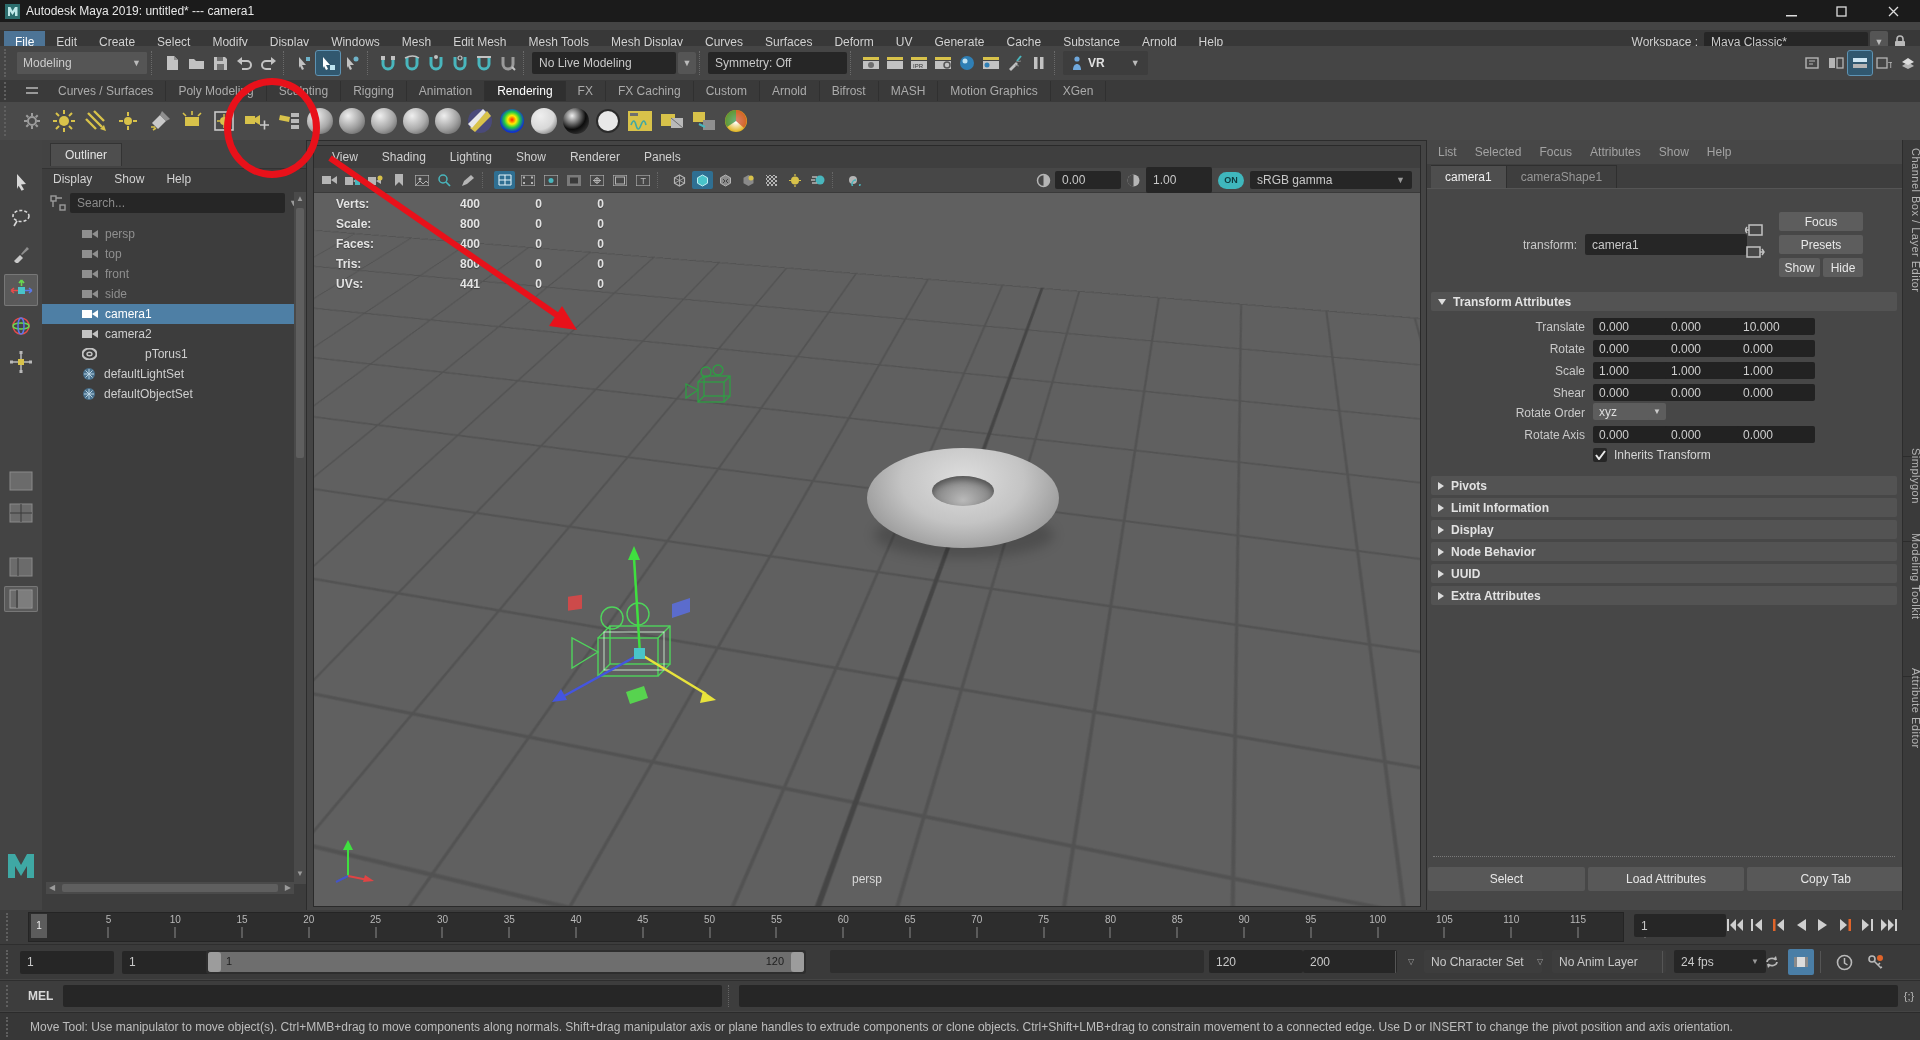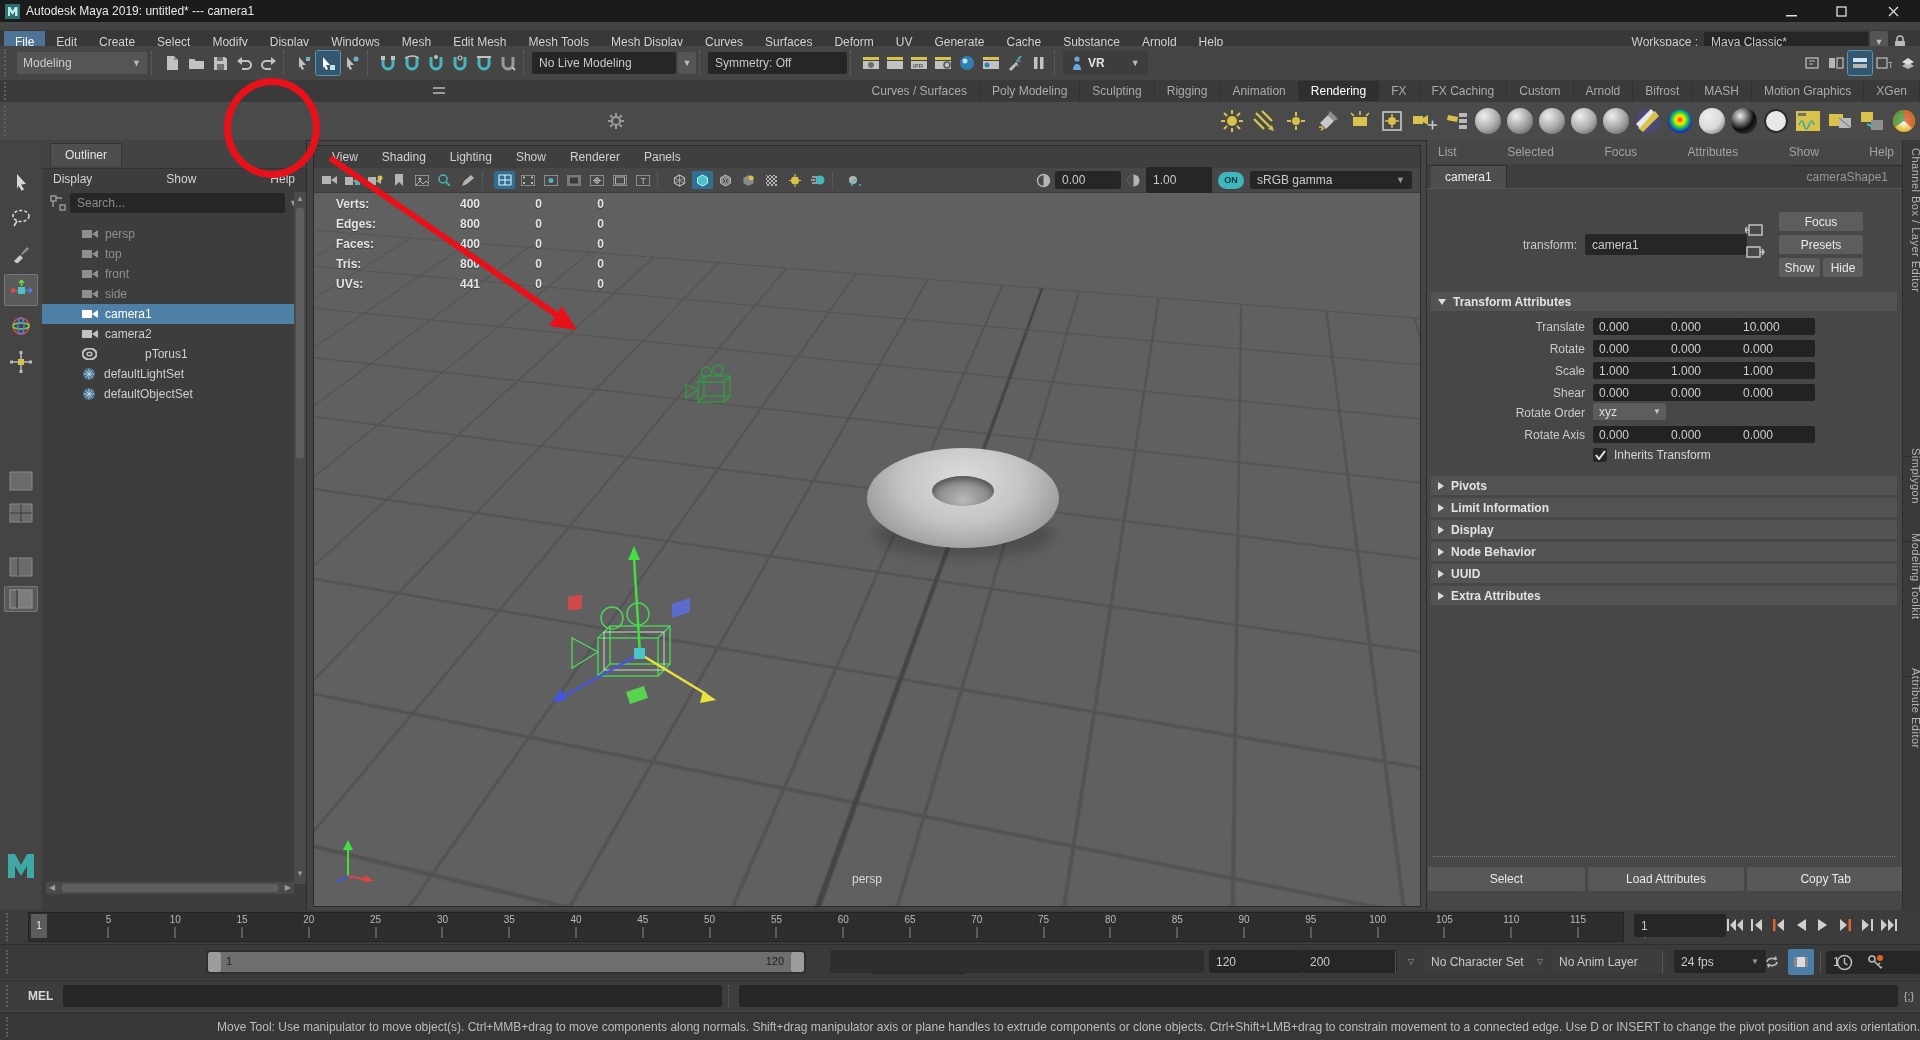--- a/index.html
+++ b/index.html
@@ -1,20 +1,20 @@
 <!DOCTYPE html>
 <html><head>
 <meta charset="utf-8">
 <style>
   html,body{margin:0;padding:0;background:#2b2b2b;}
   #app{position:relative;width:1920px;height:1040px;background:#444;overflow:hidden;
        font-family:"Liberation Sans","DejaVu Sans",sans-serif;color:#d6d6d6;font-size:12px;
        -webkit-font-smoothing:antialiased;}
   .abs{position:absolute;}
-  .flex{display:flex;align-items:center;justify-content:space-between;}
+  .flex{display:flex;align-items:center;}
   
   #titlebar{left:0;top:0;width:1920px;height:22px;background:#1b1b1b;color:#e8e8e8;}
   #menubar{left:0;top:30px;width:1920px;height:24px;background:#383838;border-bottom:1px solid #2e2e2e;}
   .menu-item{padding:4px 11px;color:#d2d2d2;cursor:default;white-space:nowrap;}
   .menu-item.active{background:#4d7496;color:#fff;}
   #statusline{left:0;top:46px;width:1920px;height:34px;background:#454545;border-bottom:1px solid #333;}
   .sl-sep{width:5px;height:24px;margin:0 3px;border-left:1px dotted #6a6a6a;}
   .dropdown{background:#555;border:1px solid #454545;border-radius:2px;height:22px;display:flex;align-items:center;
             padding:0 6px;color:#ccc;}
   .dd-arrow{width:18px;height:22px;background:#555;border-radius:2px;display:flex;align-items:center;justify-content:center;color:#bbb;font-size:9px;margin-left:2px;}
@@ -962,21 +962,21 @@
     </div>
 
     <div id="vp-hud">
         <div class="hud-row" style="left: 22px; top: 51px;">
           <span class="hud-l">Verts:</span>
           <span class="hud-v">400</span>
           <span class="hud-v">0</span>
           <span class="hud-v">0</span>
         </div>
         <div class="hud-row" style="left: 22px; top: 71px;">
-          <span class="hud-l">Edges:</span>
+          <span class="hud-l">Scale:</span>
           <span class="hud-v">800</span>
           <span class="hud-v">0</span>
           <span class="hud-v">0</span>
         </div>
         <div class="hud-row" style="left: 22px; top: 91px;">
           <span class="hud-l">Faces:</span>
           <span class="hud-v">400</span>
           <span class="hud-v">0</span>
           <span class="hud-v">0</span>
         </div>

